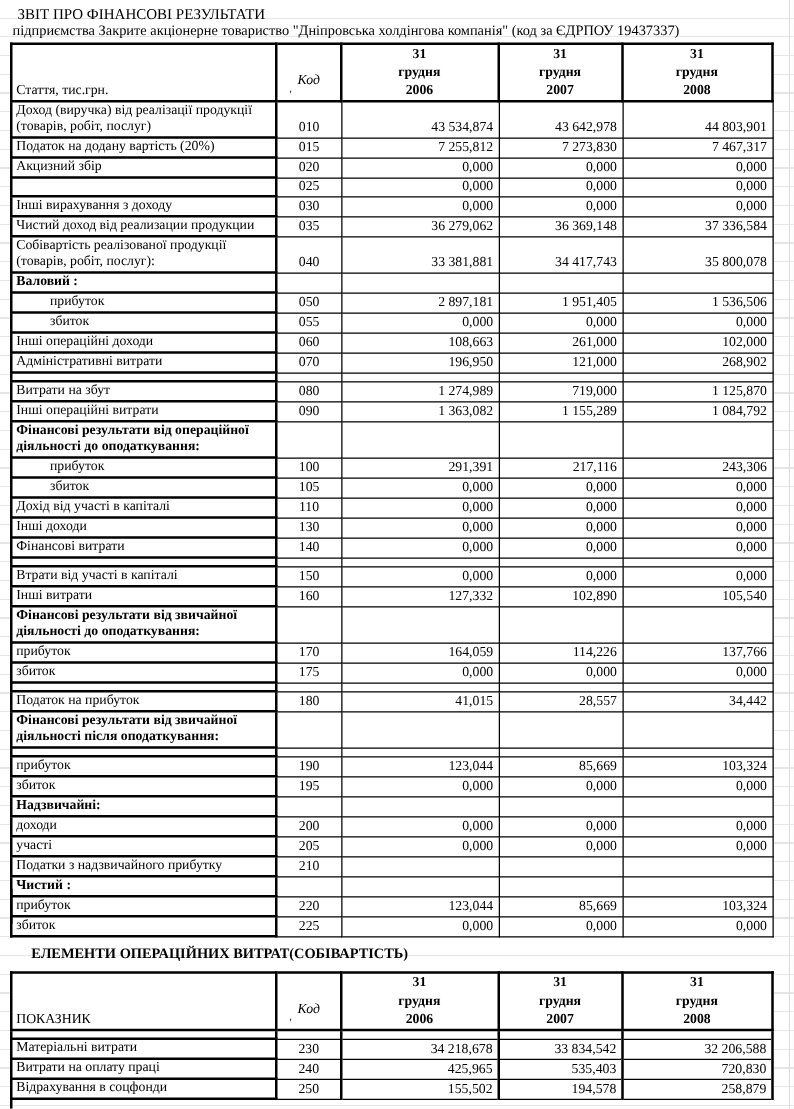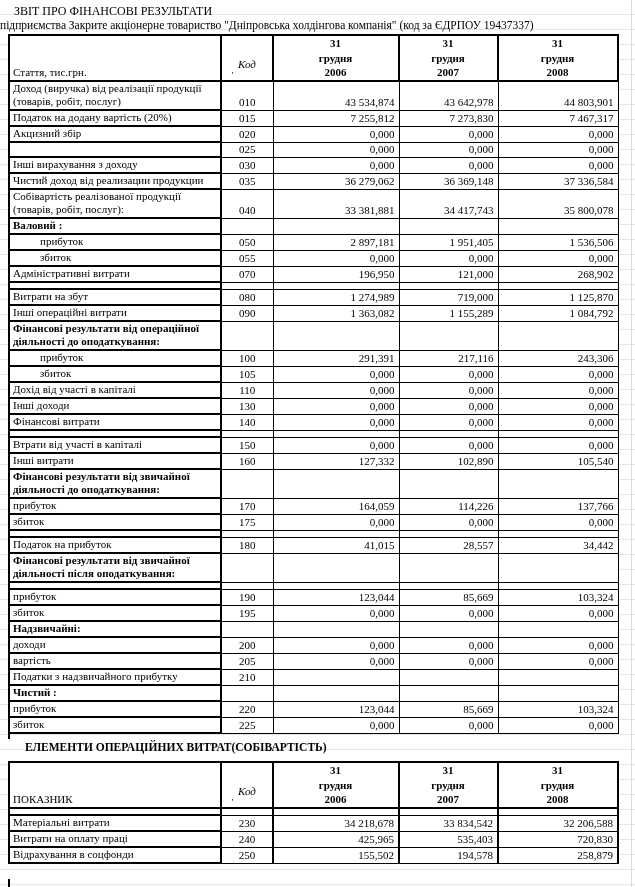--- a/index.html
+++ b/index.html
@@ -18,21 +18,21 @@
     color: #000;
     overflow: hidden;
   }
   .title {
     padding: 4px 0 0 14px;
     font-size: 12px;
     line-height: 14px;
     white-space: nowrap;
   }
   .subtitle {
-    padding: 0 0 2px 0;
+    padding: 0 0 2px 10px;
     font-size: 11.5px;
     line-height: 14px;
     white-space: nowrap;
   }
   table.t {
     border-collapse: collapse;
     table-layout: fixed;
     margin-left: 8px;
     width: 609px;
     background: #fff;
@@ -197,20 +197,27 @@
           <td class="val">1 536,506</td>
         </tr>
         <tr class="">
           <td class="lab indent">збиток</td>
           <td class="code">055</td>
           <td class="val">0,000</td>
           <td class="val">0,000</td>
           <td class="val">0,000</td>
         </tr>
         <tr class="">
+          <td class="lab">Інші операційні доходи</td>
+          <td class="code">060</td>
+          <td class="val">108,663</td>
+          <td class="val">261,000</td>
+          <td class="val">102,000</td>
+        </tr>
+        <tr class="">
           <td class="lab">Адміністративні витрати</td>
           <td class="code">070</td>
           <td class="val">196,950</td>
           <td class="val">121,000</td>
           <td class="val">268,902</td>
         </tr>
         <tr class="spacer">
           <td class="lab"></td>
           <td class="code"></td>
           <td class="val"></td>
@@ -365,21 +372,21 @@
           <td class="val"></td>
         </tr>
         <tr class="">
           <td class="lab">доходи</td>
           <td class="code">200</td>
           <td class="val">0,000</td>
           <td class="val">0,000</td>
           <td class="val">0,000</td>
         </tr>
         <tr class="">
-          <td class="lab">вартість</td>
+          <td class="lab">участі</td>
           <td class="code">205</td>
           <td class="val">0,000</td>
           <td class="val">0,000</td>
           <td class="val">0,000</td>
         </tr>
         <tr class="">
           <td class="lab">Податки з надзвичайного прибутку</td>
           <td class="code">210</td>
           <td class="val"></td>
           <td class="val"></td>

